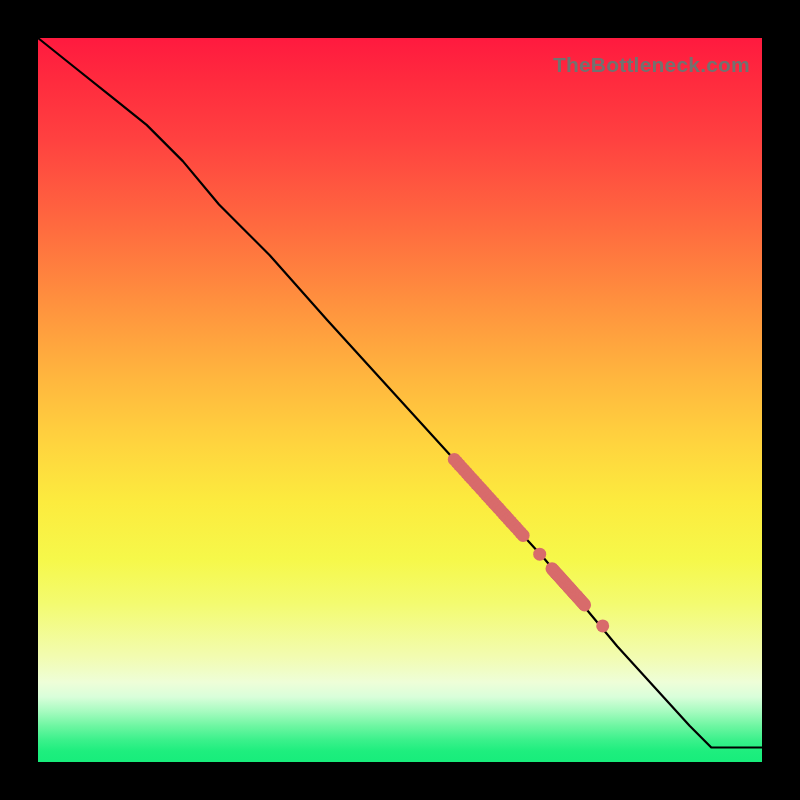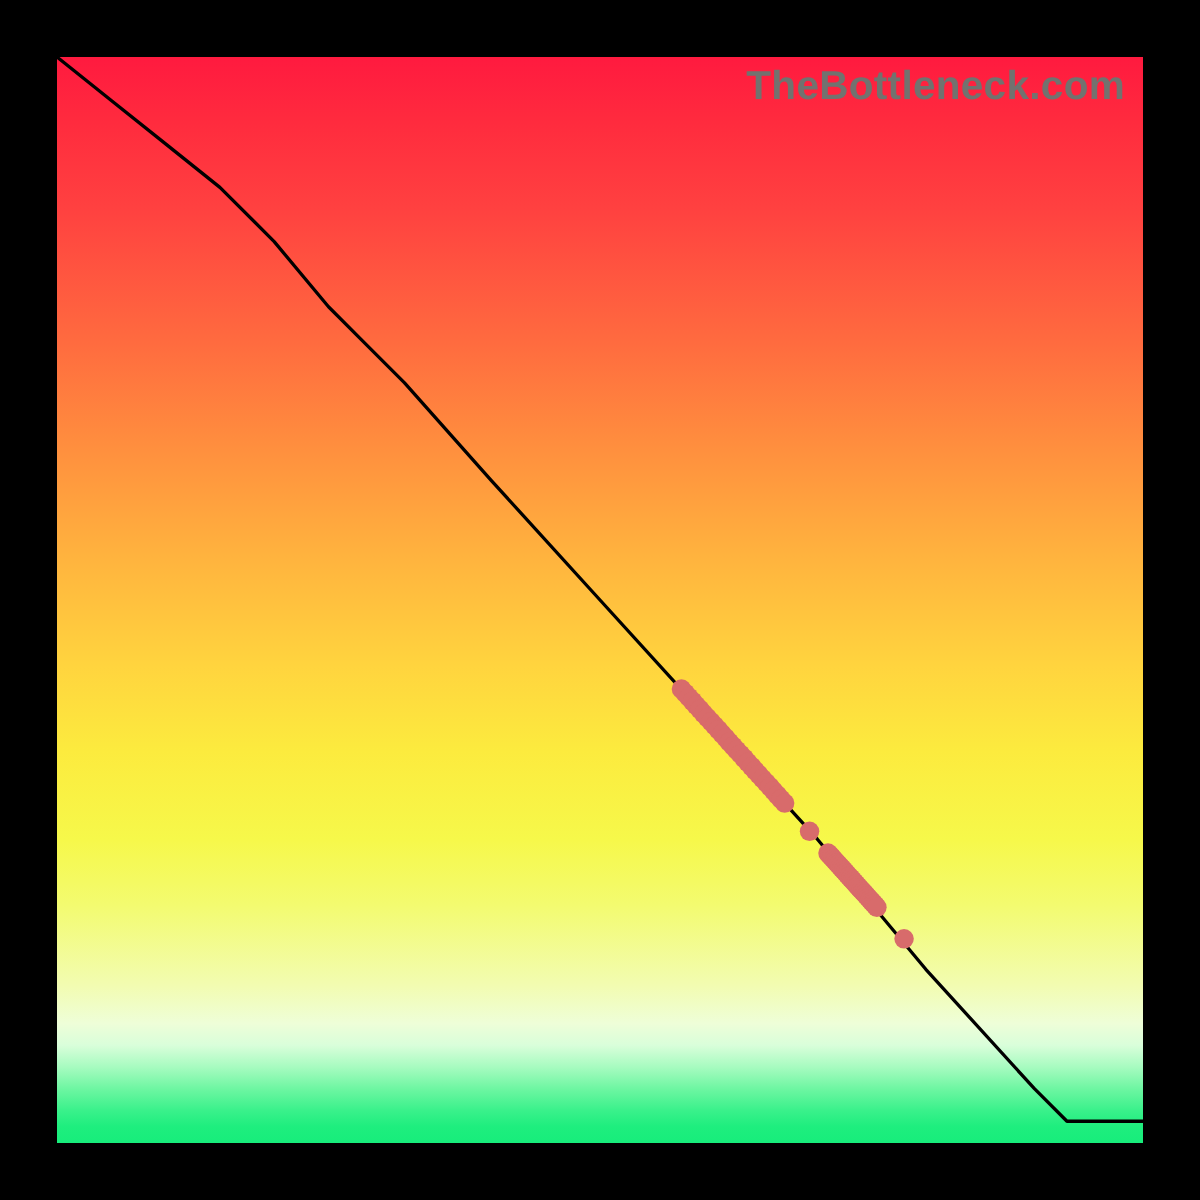--- a/index.html
+++ b/index.html
@@ -32,24 +32,24 @@
       #d9feda 91%,
       #a7fbc0 93%,
       #6ef6a2 95%,
       #3af18b 97%,
       #1eee7e 98.5%,
       #17ed7b 100%
     );
   }
   .watermark {
     position: absolute;
-    top: 4px;
+    top: 15px;
     right: 12px;
     font-family: Arial, Helvetica, sans-serif;
-    font-size: 27px;
+    font-size: 21px;
     font-weight: 600;
     color: #72726f;
     letter-spacing: 0.2px;
   }
   svg.overlay {
     position: absolute;
     left: 0; top: 0;
     width: 724px; height: 724px;
     overflow: visible;
   }

